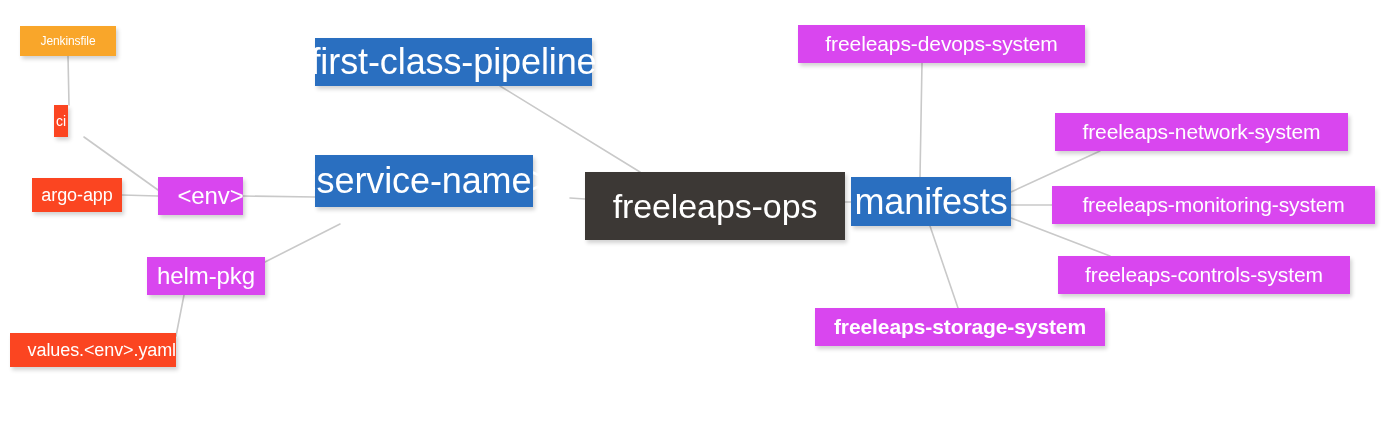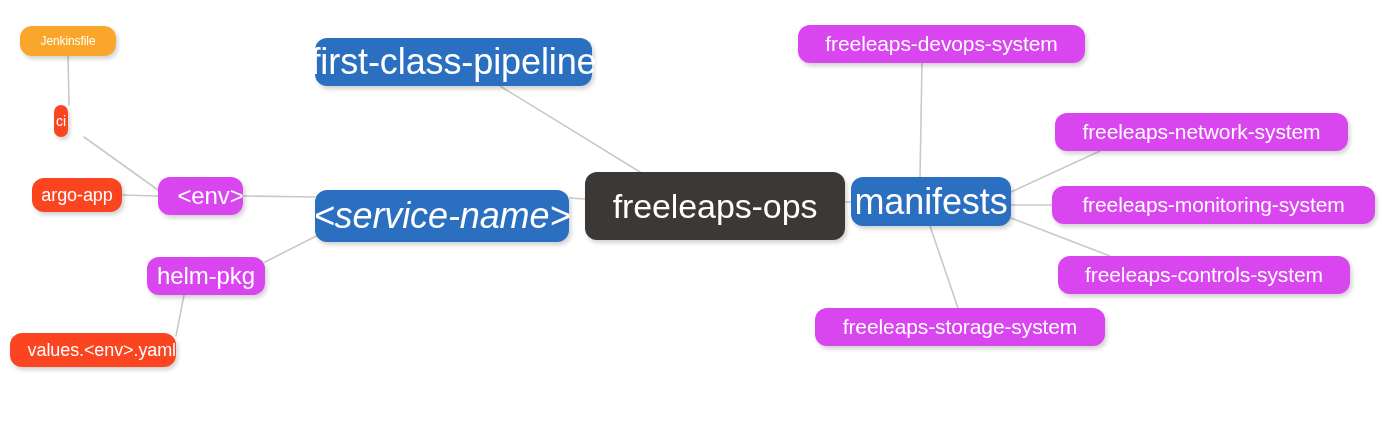--- a/index.html
+++ b/index.html
@@ -26,21 +26,21 @@
     height: 421px;
     pointer-events: none;
   }
   .node {
     position: absolute;
     box-sizing: border-box;
     display: flex;
     align-items: center;
     justify-content: center;
     color: #ffffff;
-    border-radius: 12px;
+    border-radius: 0;
     white-space: nowrap;
     letter-spacing: -0.1px;
     box-shadow: 2px 3px 4px rgba(0,0,0,0.18);
     user-select: none;
   }
   .node.root       { background: #3c3835; }
   .node.blue       { background: #2a6fc0; }
   .node.green      { background: #d946ef; }
   .node.orange     { background: #f9a62a; }
   .node.red        { background: #fb4521; }
@@ -73,21 +73,21 @@
       <line x1="1011" y1="218" x2="1110" y2="256" stroke="#c9c9c9" stroke-width="1.6" stroke-linecap="round"></line>
       <line x1="930" y1="226" x2="958" y2="308" stroke="#c9c9c9" stroke-width="1.6" stroke-linecap="round"></line>
     </svg>
   <div id="node-layer">
       <div class="node root size-xxl" style="left: 585px; top: 172px; width: 260px; height: 68px;">
         <span>freeleaps-ops</span>
       </div>
       <div class="node blue size-xl" style="left: 315px; top: 38px; width: 277px; height: 48px;">
         <span>first-class-pipeline</span>
       </div>
-      <div class="node blue size-xl" style="left: 315px; top: 190px; width: 254px; height: 52px; font-style: italic;">
+      <div class="node blue size-xl" style="left: 315px; top: 155px; width: 218px; height: 52px;">
         <span>&lt;service-name&gt;</span>
       </div>
       <div class="node blue size-xl" style="left: 851px; top: 177px; width: 160px; height: 49px;">
         <span>manifests</span>
       </div>
       <div class="node green size-l" style="left: 158px; top: 177px; width: 85px; height: 38px; padding-left: 20px;">
         <span>&lt;env&gt;</span>
       </div>
       <div class="node green size-l" style="left: 147px; top: 257px; width: 118px; height: 38px;">
         <span>helm-pkg</span>
@@ -109,17 +109,17 @@
       </div>
       <div class="node green size-m" style="left: 1055px; top: 113px; width: 293px; height: 38px;">
         <span>freeleaps-network-system</span>
       </div>
       <div class="node green size-m" style="left: 1052px; top: 186px; width: 323px; height: 38px;">
         <span>freeleaps-monitoring-system</span>
       </div>
       <div class="node green size-m" style="left: 1058px; top: 256px; width: 292px; height: 38px;">
         <span>freeleaps-controls-system</span>
       </div>
-      <div class="node green size-m" style="left: 815px; top: 308px; width: 290px; height: 38px;">
+      <div class="node green size-m" style="left: 815px; top: 308px; width: 290px; height: 38px; font-weight: bold;">
         <span>freeleaps-storage-system</span>
       </div>
     </div>
 </div>
 
 </body></html>

